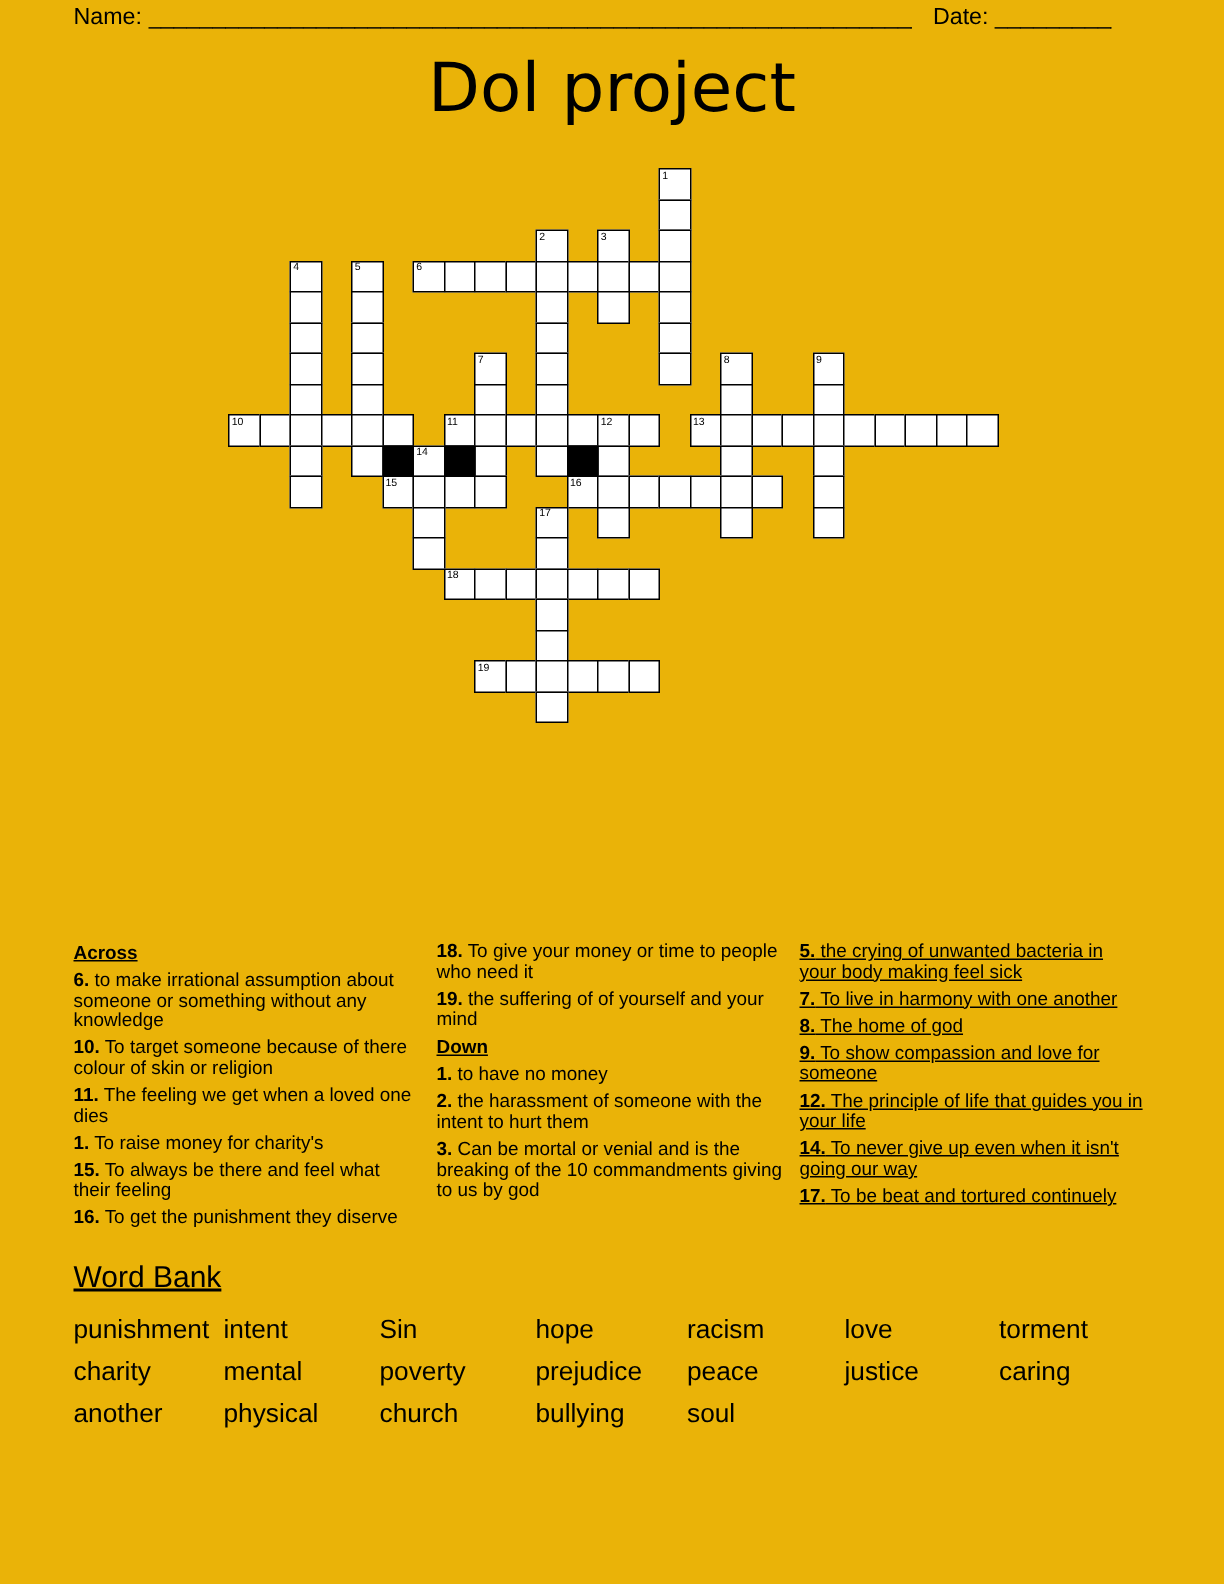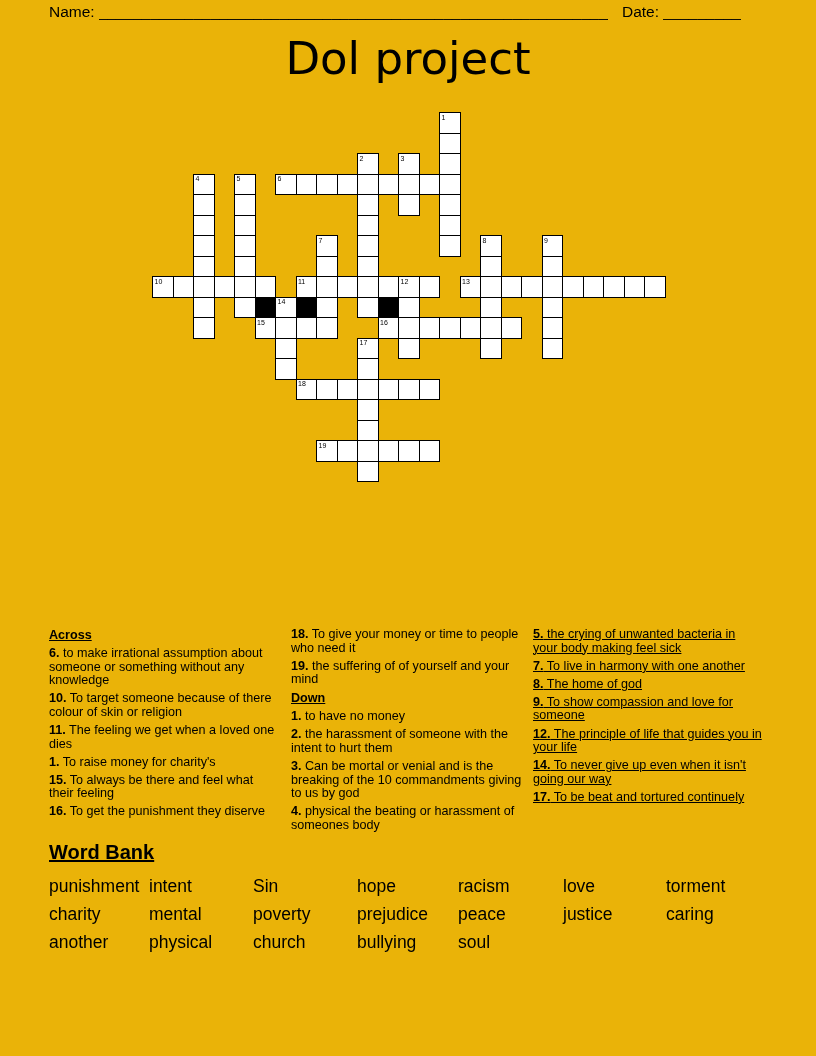--- a/index.html
+++ b/index.html
@@ -27,21 +27,21 @@
   
   .clues { position:absolute; top:628px; left:49px; display:flex; gap:10px; }
   .clue-col { width:232px; }
   .clue-col:last-child { width:230px;text-decoration:underline; }
   .clue-header { font-size:12.6px; font-weight:bold; text-decoration:underline; margin-bottom:5px; }
   .clue { font-size:12.6px; line-height:13.6px; margin-bottom:4.5px; }
   .clue b { font-weight:bold; }
 
   
   .word-bank { position:absolute; top:841px; left:49px; width:718px; }
-  .wb-title { font-size:20px; font-weight:bold; text-decoration:underline; margin-bottom:13px; }
+  .wb-title { font-size:20px; font-weight:normal; text-decoration:underline; margin-bottom:13px; }
   .wb-grid { display:grid; grid-template-columns:100px 104px 104px 101px 105px 103px 101px; row-gap:10px; }
   .wb-word { font-size:17.5px; line-height:18px; }
 </style>
 </head>
 <body>
 
 <div class="page">
 
   <div class="header-row">
     <span class="hdr-label">Name:</span>
@@ -211,21 +211,20 @@
         <div class="clue"><b>15.</b> To always be there and feel what their feeling</div>
         <div class="clue"><b>16.</b> To get the punishment they diserve</div>
       </div>
     <div class="clue-col">
         <div class="clue"><b>18.</b> To give your money or time to people who need it</div>
         <div class="clue"><b>19.</b> the suffering of of yourself and your mind</div>
         <div class="clue-header">Down</div>
         <div class="clue"><b>1.</b> to have no money</div>
         <div class="clue"><b>2.</b> the harassment of someone with the intent to hurt them</div>
         <div class="clue"><b>3.</b> Can be mortal or venial and is the breaking of the 10 commandments giving to us by god</div>
-        <div class="clue"><b>4.</b> physical the beating or harassment of someones body</div>
       </div>
     <div class="clue-col">
         <div class="clue"><b>5.</b> the crying of unwanted bacteria in your body making feel sick</div>
         <div class="clue"><b>7.</b> To live in harmony with one another</div>
         <div class="clue"><b>8.</b> The home of god</div>
         <div class="clue"><b>9.</b> To show compassion and love for someone</div>
         <div class="clue"><b>12.</b> The principle of life that guides you in your life</div>
         <div class="clue"><b>14.</b> To never give up even when it isn't going our way</div>
         <div class="clue"><b>17.</b> To be beat and tortured continuely</div>
       </div>

